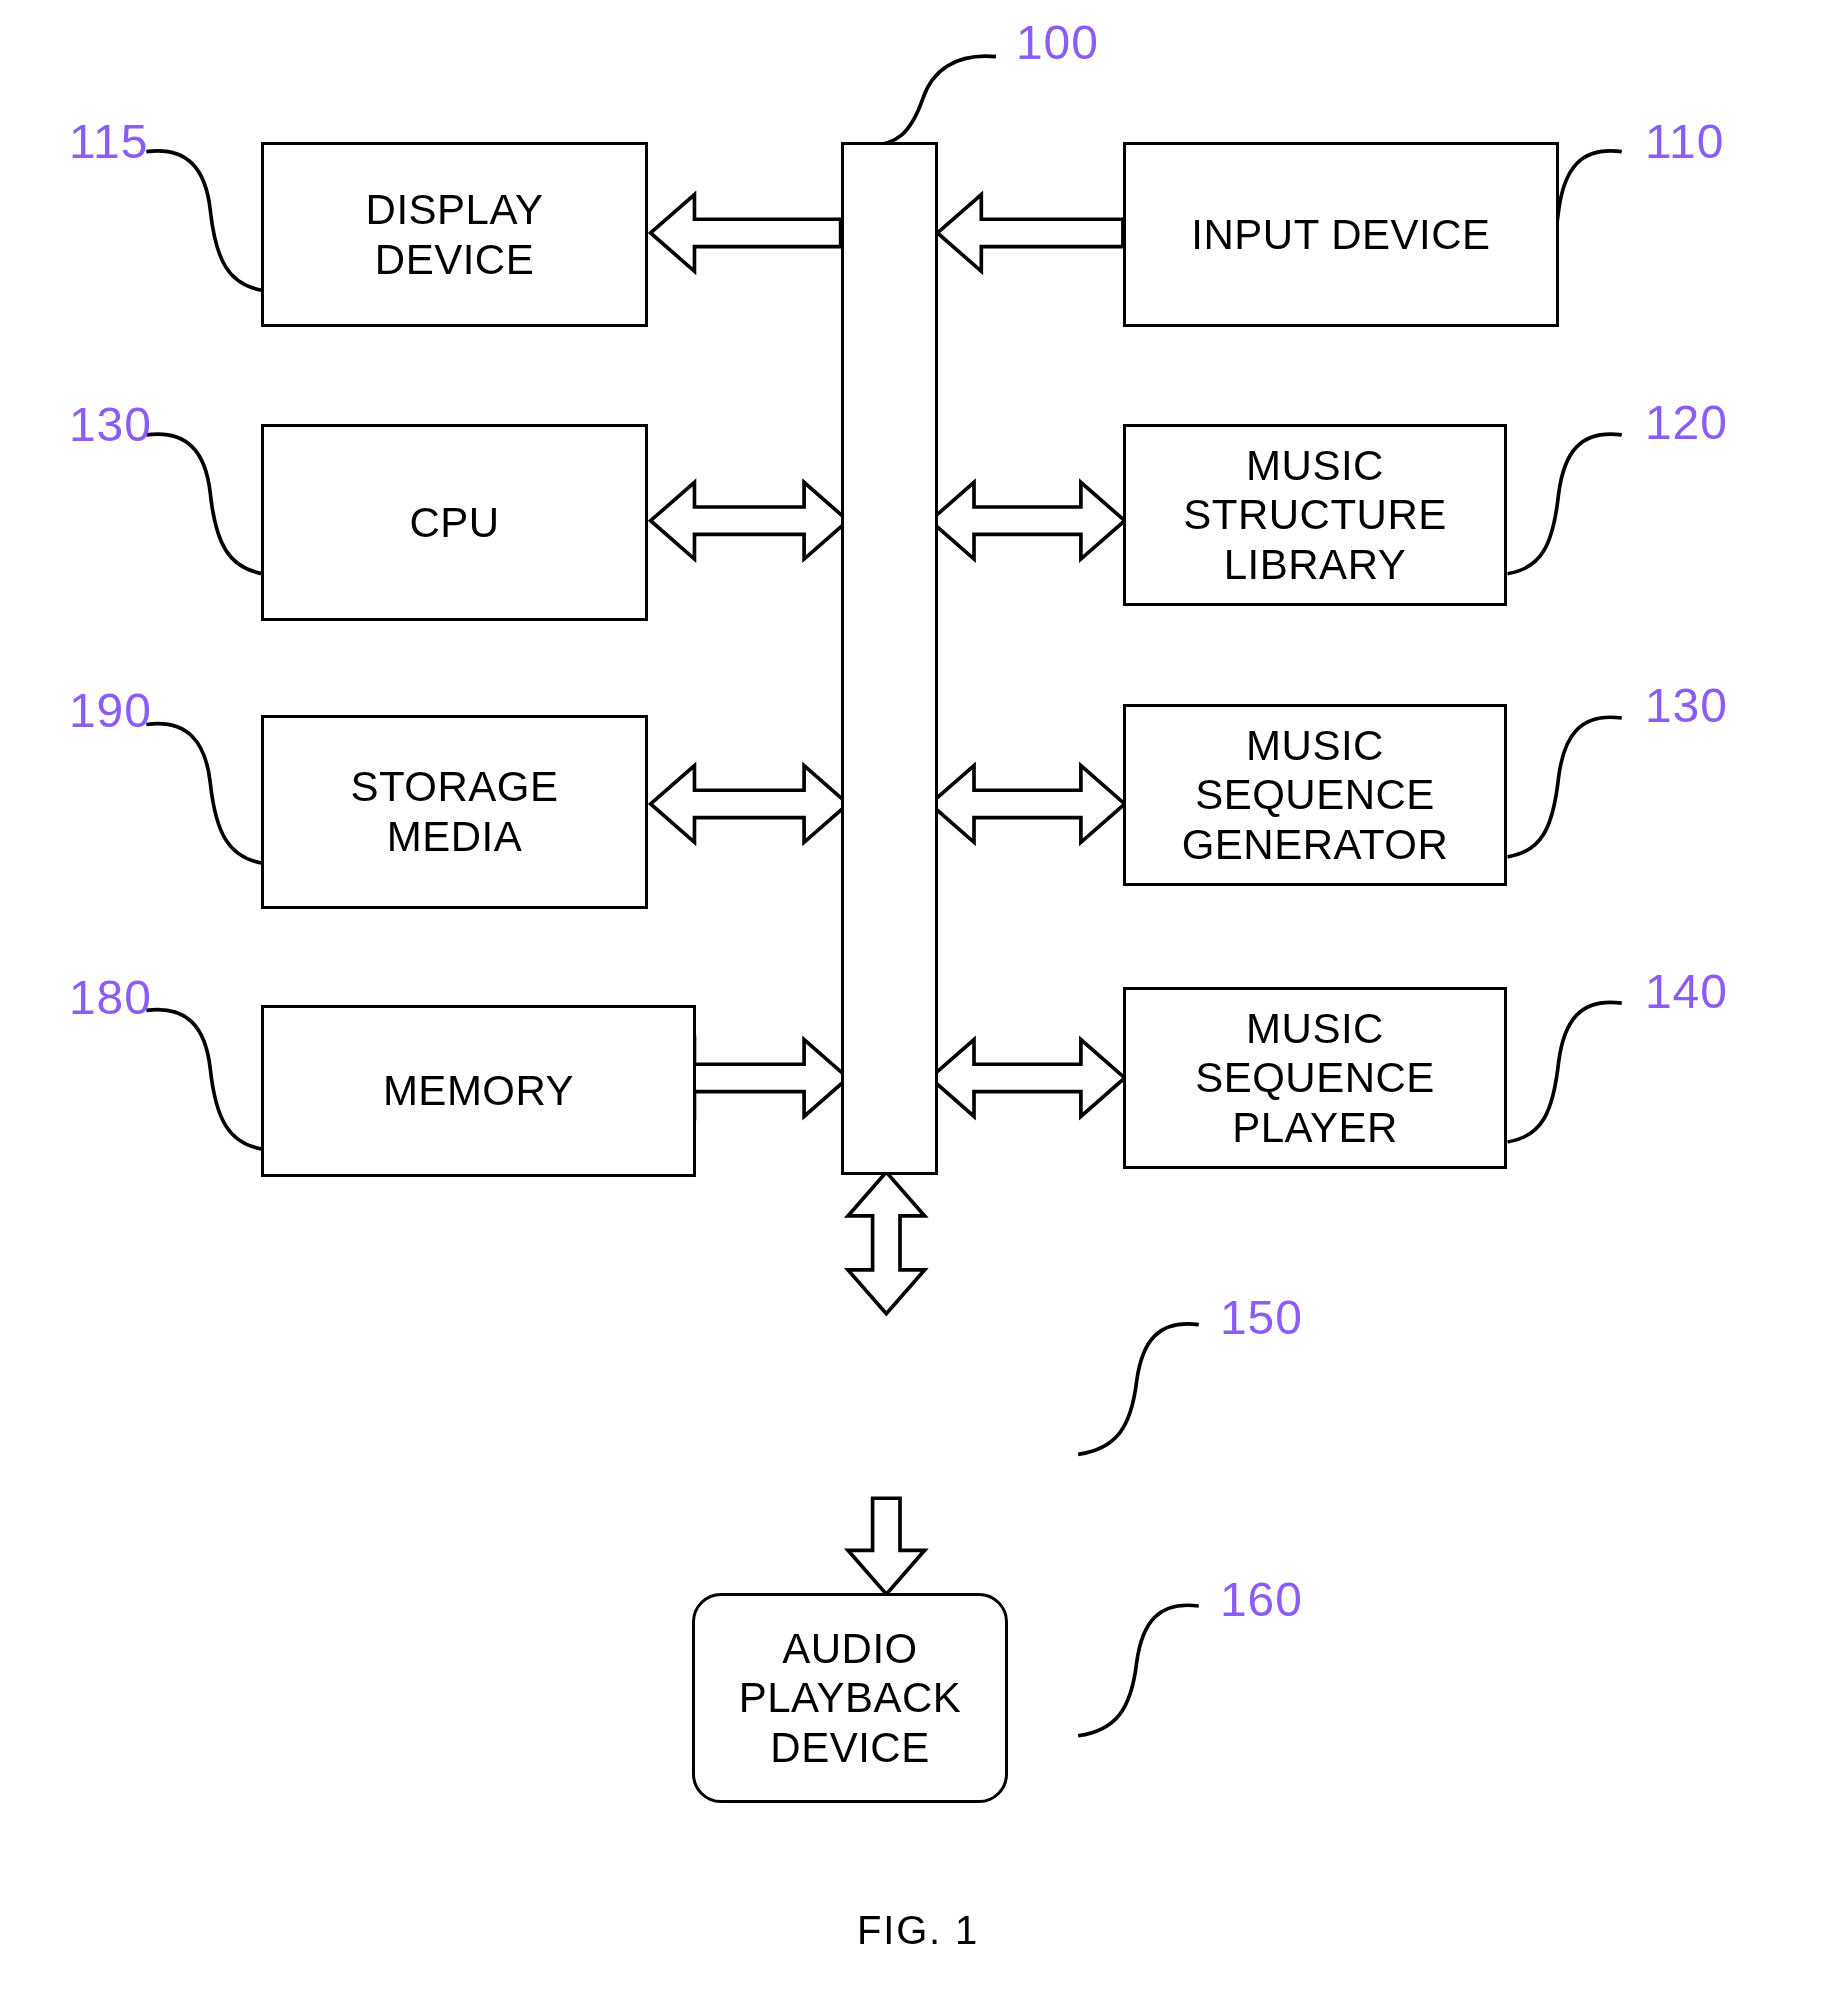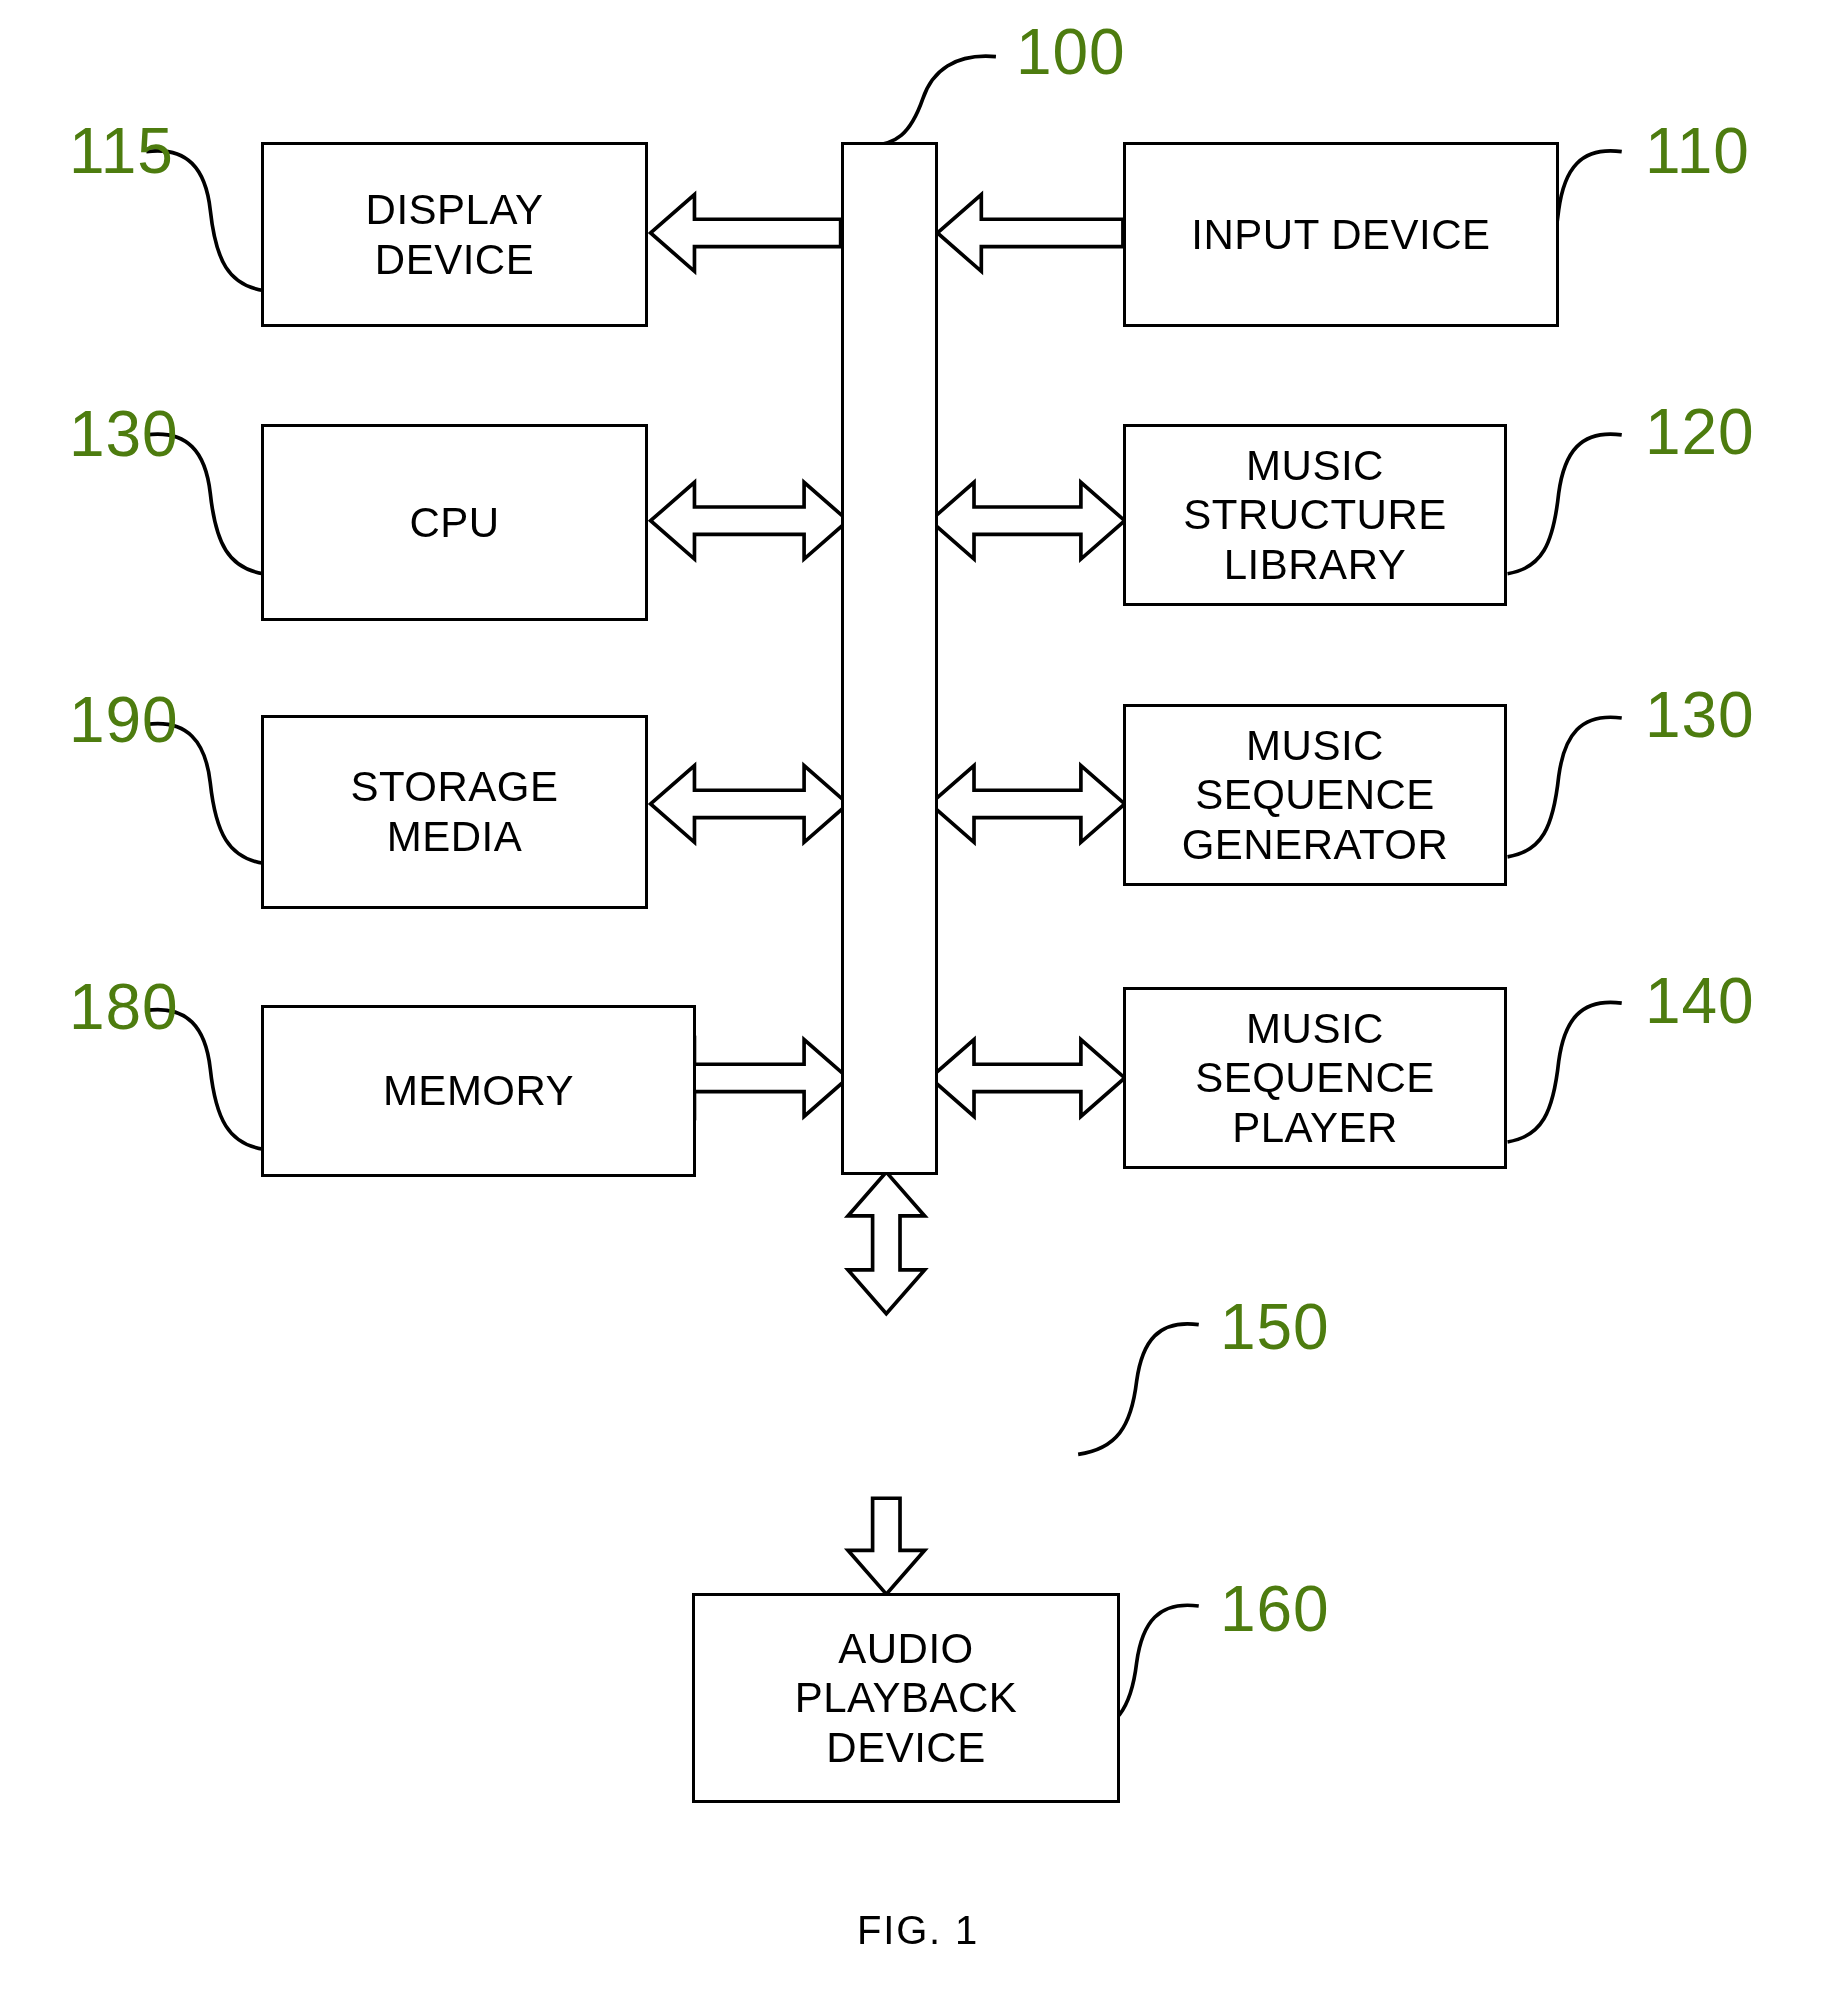--- a/index.html
+++ b/index.html
@@ -6,21 +6,21 @@
   html,body{margin:0;padding:0;background:#ffffff;}
   body{width:1832px;height:2008px;position:relative;overflow:hidden;
        font-family:"Liberation Sans","DejaVu Sans",sans-serif;color:#000;}
   #stage{position:absolute;left:0;top:0;width:1832px;height:2008px;}
   svg.layer{position:absolute;left:0;top:0;width:1832px;height:2008px;overflow:visible;}
   .node{position:absolute;box-sizing:border-box;border:3.7px solid #000;background:#fff;
         display:flex;align-items:center;justify-content:center;text-align:center;}
   .node .txt{font-size:42px;line-height:1.18;letter-spacing:0.5px;font-weight:400;
              white-space:pre-line;}
   .bus{position:absolute;box-sizing:border-box;border:3.7px solid #000;background:#fff;}
-  .ref{position:absolute;font-size:64px;letter-spacing:0.9px;color:#4d7c0f;}
+  .ref{position:absolute;font-size:48px;letter-spacing:0.9px;color:#8b5cf6;}
   .figcap{position:absolute;font-size:40px;letter-spacing:1.8px;}
 </style>
 </head>
 <body>
 
 <div id="stage">
 
   <svg class="layer" viewBox="0 0 2005 2198">
 
     <g fill="none" stroke="#000" stroke-width="4">
@@ -105,21 +105,21 @@
 GENERATOR</span>
   </div>
 
   <div class="node" style="left:1123px;top:987px;width:384px;height:182px;">
     <span class="txt">MUSIC
 SEQUENCE
 PLAYER</span>
   </div>
 
 
-  <div class="node" style="left:692px;top:1593px;width:428px;height:210px;">
+  <div class="node" style="left:692px;top:1593px;width:316px;height:210px;border-radius:29px;">
     <span class="txt">AUDIO
 PLAYBACK
 DEVICE</span>
   </div>
 
   <div class="bus" style="left:841px;top:142px;width:97px;height:1033px;"></div>
 
   <div class="ref" style="left:69px;top:114px;">115</div>
   <div class="ref" style="left:69px;top:397px;">130</div>
   <div class="ref" style="left:69px;top:683px;">190</div>

